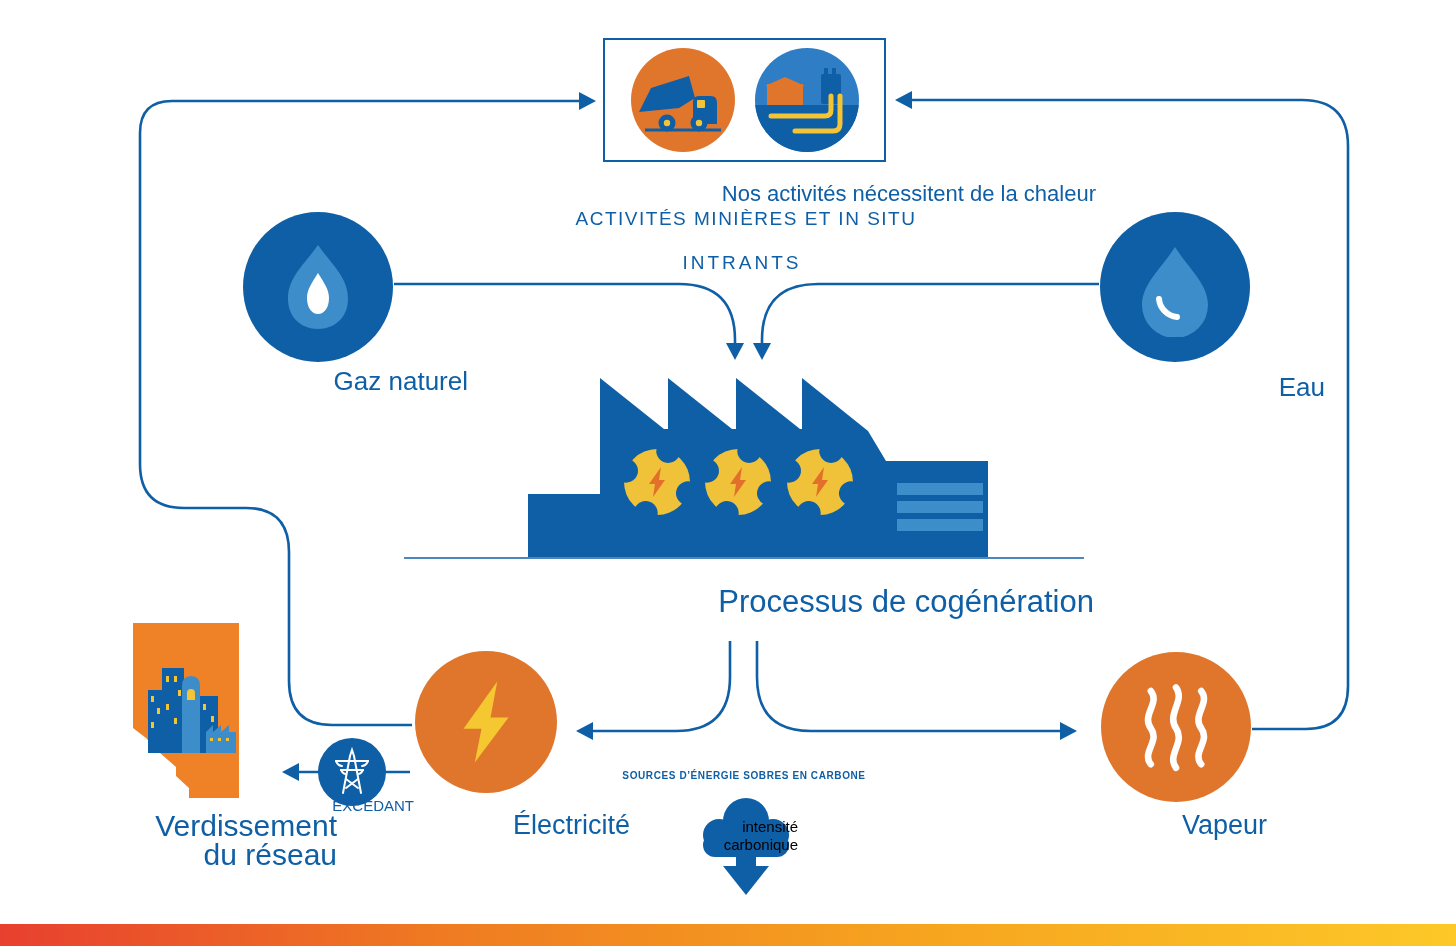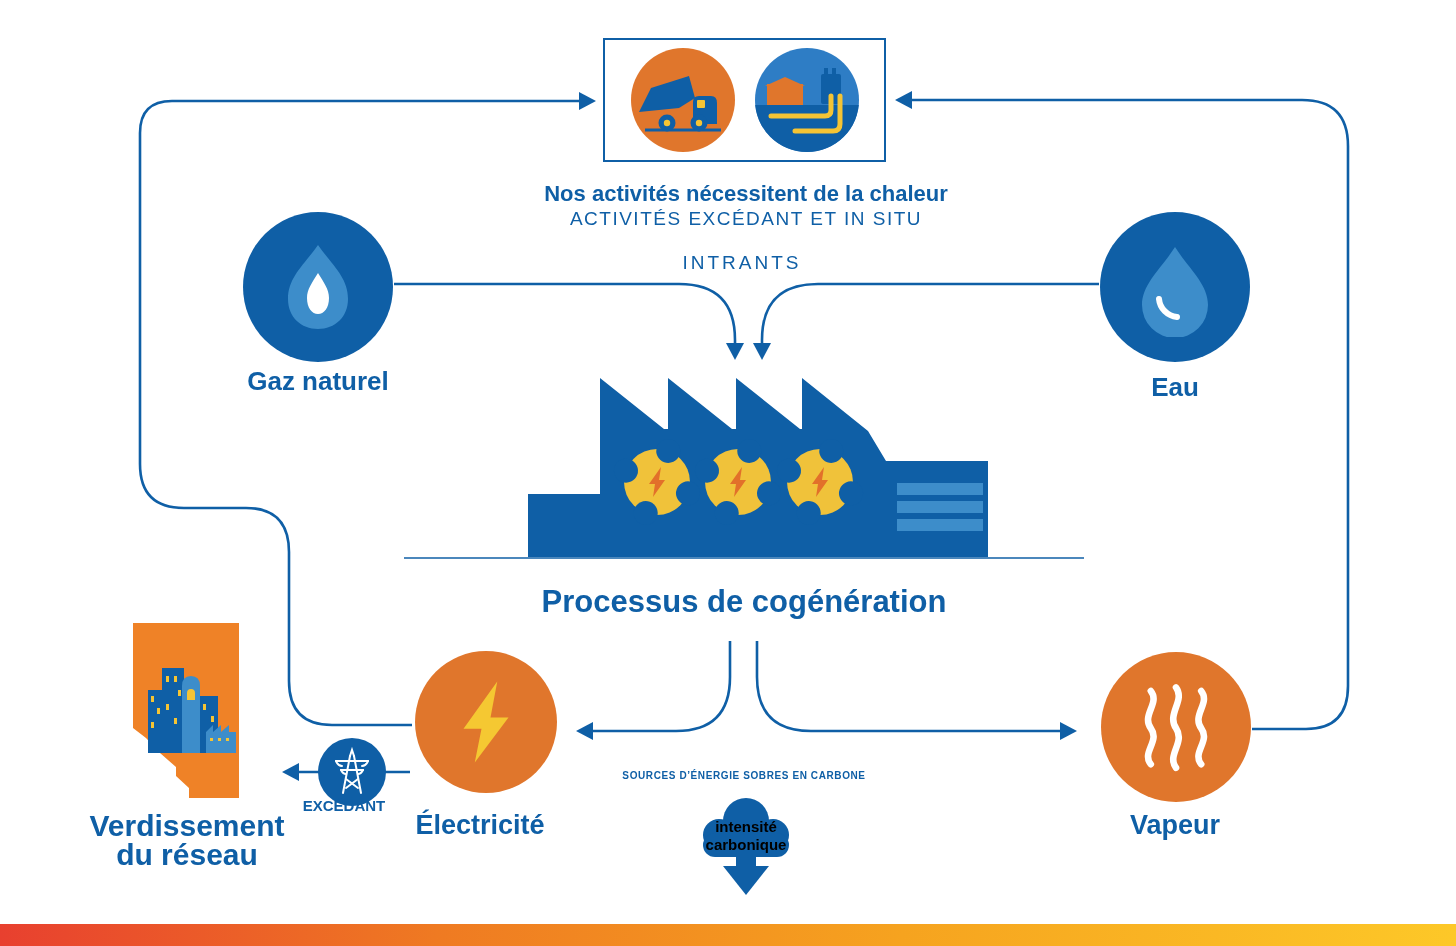--- a/index.html
+++ b/index.html
@@ -6,21 +6,21 @@
   .canvas{
     position:relative;width:1456px;height:946px;overflow:hidden;background:#ffffff;
     font-family:"Liberation Sans", sans-serif;
   }
   .abs{position:absolute;}
   svg{display:block;}
   .lbl{
     position:absolute;color:#0f5fa6;text-align:center;
     font-family:"Liberation Sans", sans-serif;
   }
-  .b{font-weight:bold;}
+  .b{font-weight:normal;text-align:right;}
   .node{
     position:absolute;border-radius:50%;
     display:flex;align-items:center;justify-content:center;
   }
   .blue-bg{background:#0f5fa6;}
   .orange-bg{background:#e0762c;}
   .top-box{
     position:absolute;left:603px;top:38px;width:283px;height:124px;
     border:2px solid #0f5fa6;box-sizing:border-box;background:#ffffff;
     display:flex;align-items:center;justify-content:center;gap:20px;
@@ -212,33 +212,33 @@
     <svg width="96" height="96" viewBox="-40 -40 80 80">
       <g stroke="#ffffff" stroke-width="5.5" fill="none" stroke-linecap="round">
         <path d="M-21,-30 C-13,-20 -29,-10 -21,1 C-13,12 -29,21 -21,31"></path>
         <path d="M0,-33 C8,-22 -8,-11 0,1 C8,13 -8,23 0,34"></path>
         <path d="M21,-30 C29,-20 13,-10 21,1 C29,12 13,21 21,31"></path>
       </g>
     </svg>
   </div>
 
   <div class="lbl b" style="left:396px;top:181px;width:700px;font-size:22px">Nos activités nécessitent de la chaleur</div>
-  <div class="lbl" style="left:396px;top:208px;width:700px;font-size:19px;letter-spacing:1.5px">ACTIVITÉS EXCÉDANT ET IN SITU</div>
+  <div class="lbl" style="left:396px;top:208px;width:700px;font-size:19px;letter-spacing:1.5px">ACTIVITÉS MINIÈRES ET IN SITU</div>
   <div class="lbl" style="left:592px;top:252px;width:300px;font-size:19px;letter-spacing:3px">INTRANTS</div>
 
   <div class="lbl b" style="left:168px;top:366px;width:300px;font-size:26px">Gaz naturel</div>
   <div class="lbl b" style="left:1025px;top:372px;width:300px;font-size:26px">Eau</div>
 
   <div class="lbl b" style="left:394px;top:584px;width:700px;font-size:31px">Processus de cogénération</div>
 
   <div class="lbl" style="left:444px;top:770px;width:600px;font-size:10px;font-weight:600;letter-spacing:0.6px">SOURCES D’ÉNERGIE SOBRES EN CARBONE</div>
 
   <div class="lbl b" style="left:274px;top:797px;width:140px;font-size:15px">EXCÉDANT</div>
   <div class="lbl b" style="left:330px;top:810px;width:300px;font-size:27px">Électricité</div>
-  <div class="lbl b" style="left:1025px;top:810px;width:300px;font-size:27px">Vapeur</div>
+  <div class="lbl b" style="left:967px;top:810px;width:300px;font-size:27px">Vapeur</div>
 
   <div class="lbl b" style="left:37px;top:811px;width:300px;font-size:30px;line-height:29px">
     <div>Verdissement</div>
     <div>du réseau</div>
   </div>
 
   <div class="lbl b" style="left:694px;top:818px;width:104px;font-size:15px;line-height:18px;color:#000000">
     <div>intensité</div>
     <div>carbonique</div>
   </div>

